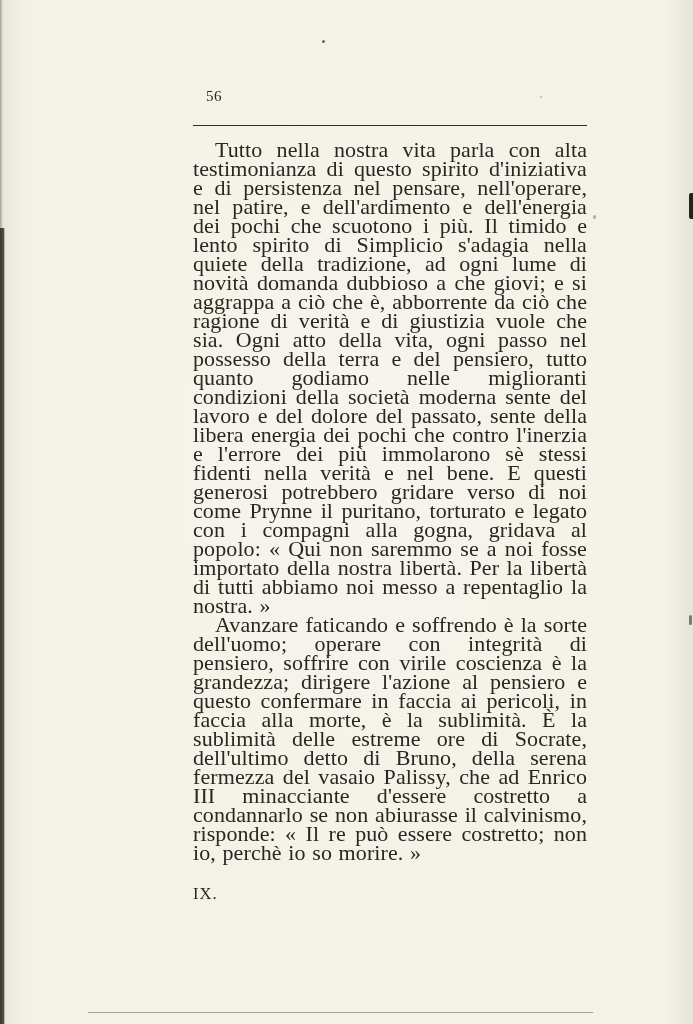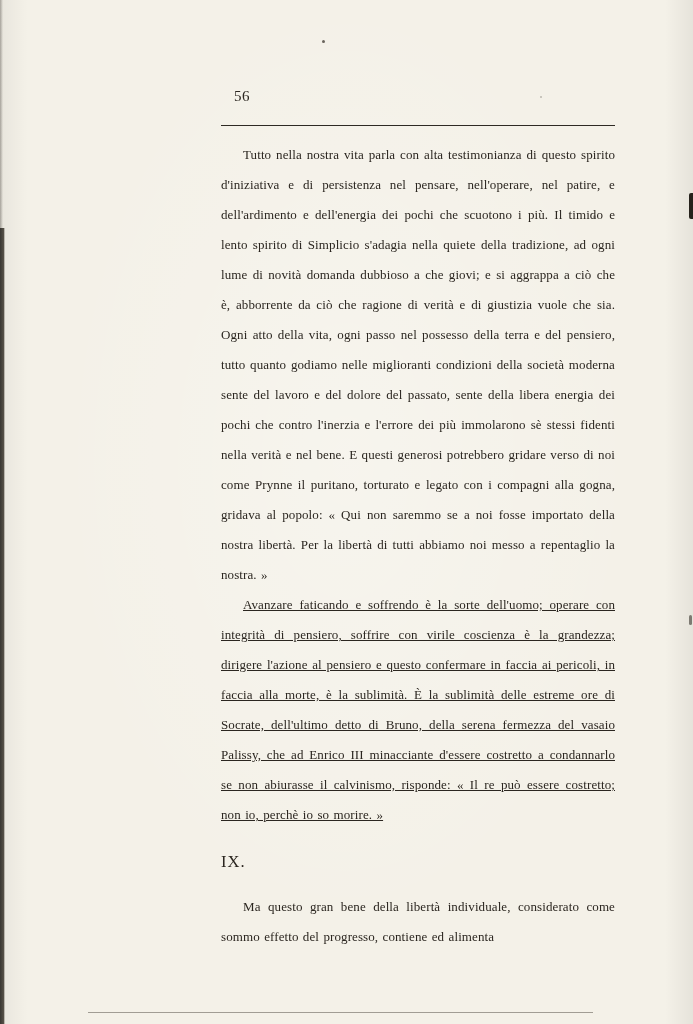--- a/index.html
+++ b/index.html
@@ -21,50 +21,48 @@
       radial-gradient(ellipse at 50% 45%, rgba(255,255,255,0.25) 0%, rgba(0,0,0,0) 60%),
       linear-gradient(90deg, rgba(0,0,0,0.05) 0%, rgba(0,0,0,0) 4%, rgba(0,0,0,0) 96%, rgba(0,0,0,0.06) 100%),
       #f4f1e8;
   }
   .content {
     position: absolute;
     left: 193px;
     top: 88px;
     width: 394px;
     color: #2b2620;
-    margin-left: 28px;
   }
   .page-number {
     font-size: 15px;
     letter-spacing: 0.5px;
     margin-left: 13px;
     color: #2b2620;
   }
   .header-rule {
     border: none;
     border-top: 1.6px solid #2e2a24;
     margin: 20px 0 0 0;
     width: 100%;
   }
   .body-text {
     margin-top: 14px;
   }
   .para {
     margin: 0;
-    font-size: 13px;
-    line-height: 30px;
+    font-size: 22px;
+    line-height: 19px;
     text-align: justify;
     text-indent: 22px;
     color: #2b2620;
     letter-spacing: 0.1px;
     word-spacing: 1px;
   }
   .para + .para {
     margin-top: 0;
-    text-decoration: underline;
   }
   .section-heading {
     margin: 22px 0 20px 0;
     text-align: left;
     font-size: 16.5px;
     font-weight: normal;
     letter-spacing: 1px;
     color: #2b2620;
   }
   
@@ -130,21 +128,20 @@
 
     <hr class="header-rule">
 
     <div class="body-text">
       <p class="para">Tutto nella nostra vita parla con alta testimonianza di questo spirito d'iniziativa e di persistenza nel pensare, nell'operare, nel patire, e dell'ardimento e dell'energia dei pochi che scuotono i più. Il timido e lento spirito di Simplicio s'adagia nella quiete della tradizione, ad ogni lume di novità domanda dubbioso a che giovi; e si aggrappa a ciò che è, abborrente da ciò che ragione di verità e di giustizia vuole che sia. Ogni atto della vita, ogni passo nel possesso della terra e del pensiero, tutto quanto godiamo nelle miglioranti condizioni della società moderna sente del lavoro e del dolore del passato, sente della libera energia dei pochi che contro l'inerzia e l'errore dei più immolarono sè stessi fidenti nella verità e nel bene. E questi generosi potrebbero gridare verso di noi come Prynne il puritano, torturato e legato con i compagni alla gogna, gridava al popolo: « Qui non saremmo se a noi fosse importato della nostra libertà. Per la libertà di tutti abbiamo noi messo a repentaglio la nostra. »</p>
 
       <p class="para">Avanzare faticando e soffrendo è la sorte dell'uomo; operare con integrità di pensiero, soffrire con virile coscienza è la grandezza; dirigere l'azione al pensiero e questo confermare in faccia ai pericoli, in faccia alla morte, è la sublimità. È la sublimità delle estreme ore di Socrate, dell'ultimo detto di Bruno, della serena fermezza del vasaio Palissy, che ad Enrico III minacciante d'essere costretto a condannarlo se non abiurasse il calvinismo, risponde: « Il re può essere costretto; non io, perchè io so morire. »</p>
 
       <h3 class="section-heading">IX.</h3>
 
-      <p class="para">Ma questo gran bene della libertà individuale, considerato come sommo effetto del progresso, contiene ed alimenta</p>
     </div>
   </div>
 
   <div class="artifact-left"></div>
   <div class="artifact-left-top"></div>
   <div class="artifact-right"></div>
   <div class="artifact-right-2"></div>
   <div class="artifact-bottom-line"></div>
   <div class="speck speck-a"></div>
   <div class="speck speck-b"></div>

